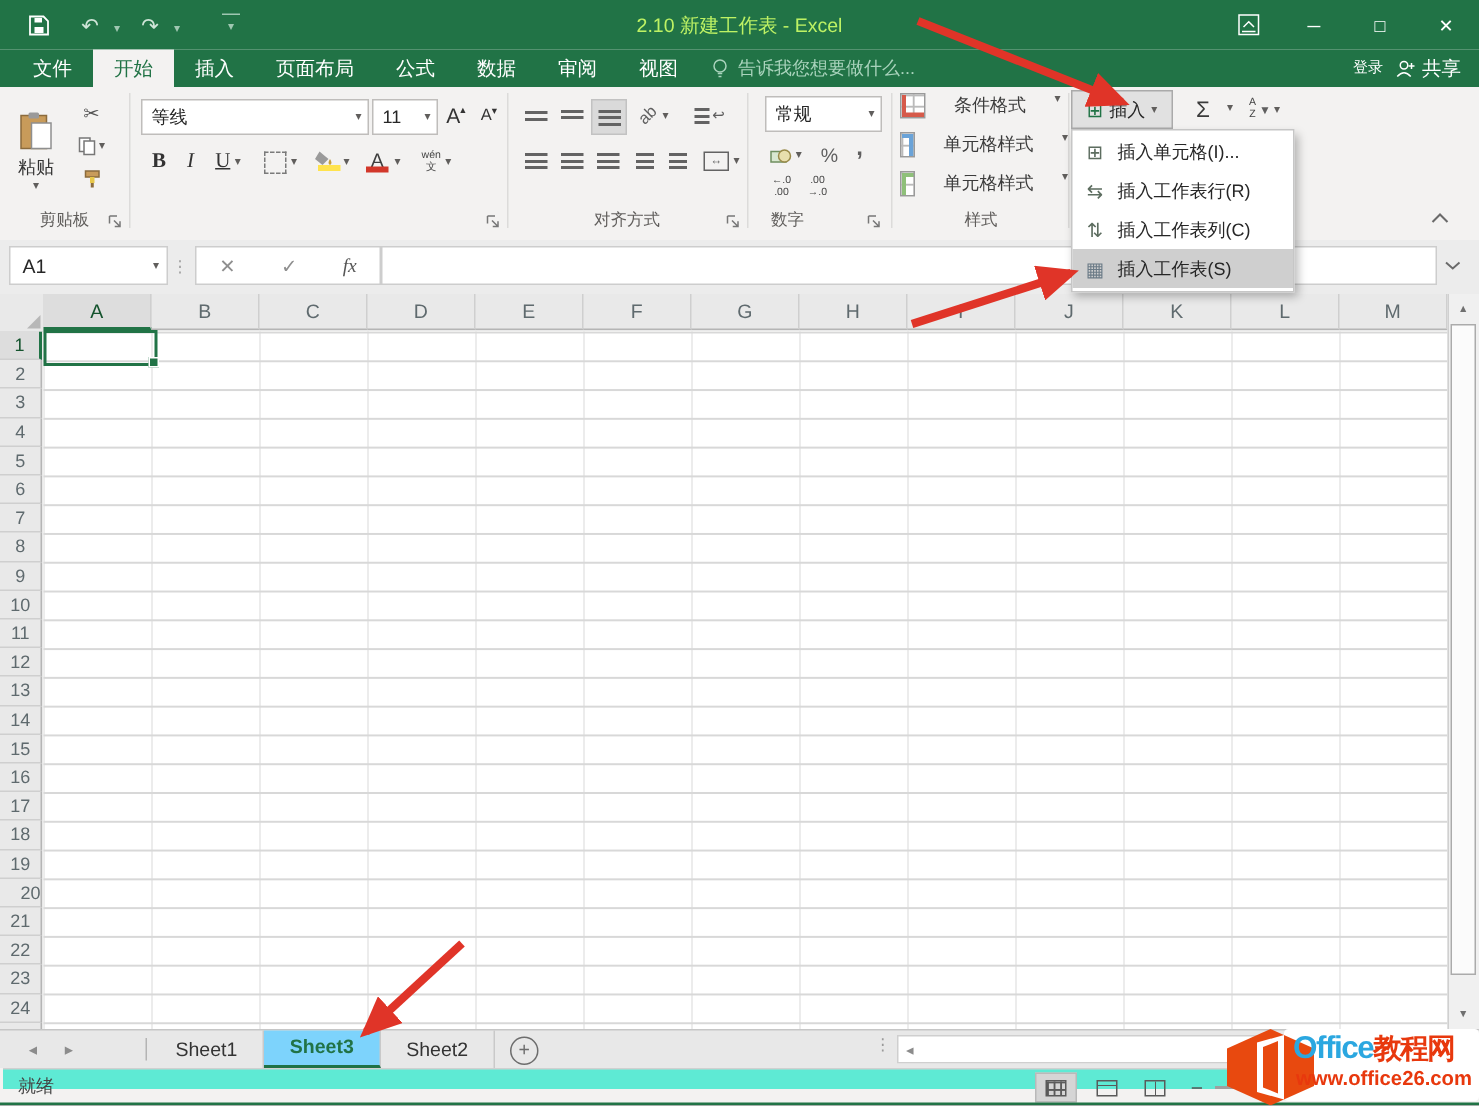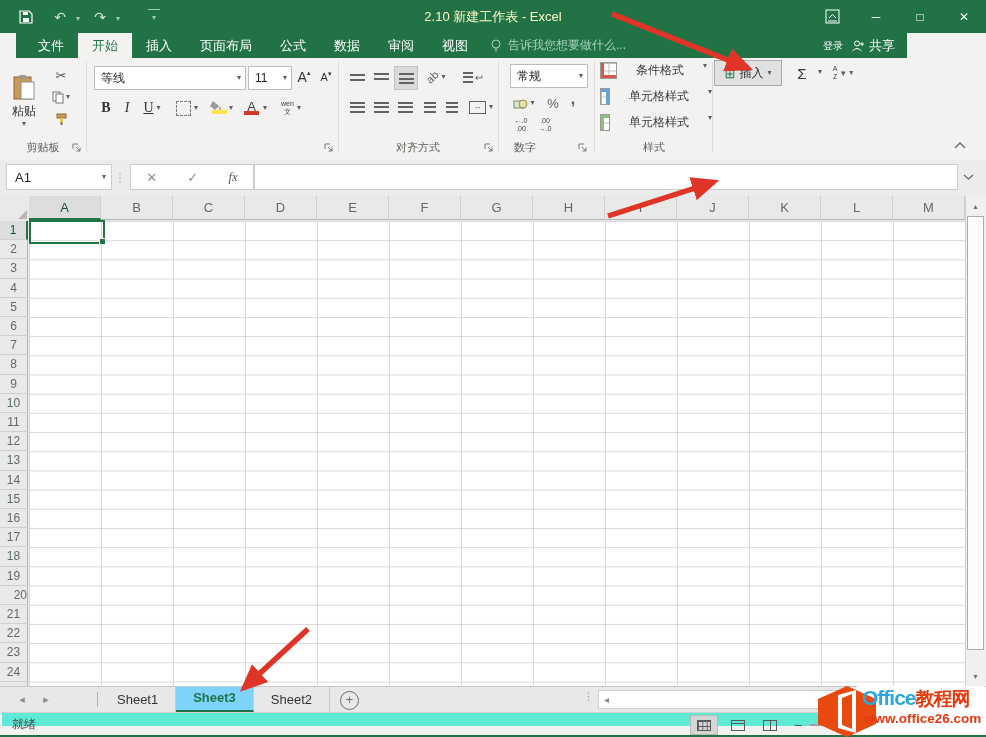--- a/index.html
+++ b/index.html
@@ -6,25 +6,25 @@
   #app{position:relative;width:986px;height:737px;overflow:hidden;background:#f3f2f1;
        font-family:"Liberation Sans",sans-serif;font-size:12px;color:#333;-webkit-font-smoothing:antialiased;}
   .abs{position:absolute;}
   .ctr{display:flex;align-items:center;justify-content:center;}
 
   
   .titlebar{position:absolute;left:0;top:0;width:986px;height:33px;background:#217346;}
   .qat-btn{position:absolute;top:5px;width:24px;height:24px;color:#cfe5d8;font-size:14px;}
   .qat-caret{position:absolute;top:11px;width:12px;height:14px;color:#9fc7b1;font-size:8px;}
   .win-title{position:absolute;left:0;top:0;width:100%;height:33px;line-height:33px;text-align:center;
-             color:#fef9c3;font-size:13px;}
+             color:#bef264;font-size:13px;}
   .winbtn{position:absolute;top:0;width:44px;height:33px;color:#fff;font-size:12px;}
 
   
-  .tabrow{position:absolute;left:16px;top:33px;width:891px;height:25px;background:#217346;}
+  .tabrow{position:absolute;left:0;top:33px;width:986px;height:25px;background:#217346;}
   #menu-tabs{display:flex;height:25px;padding-left:8px;}
   .rtab{padding:0 14px;line-height:25px;color:#fff;font-size:13px;}
   .rtab.active{background:#f3f2f1;color:#217346;}
   .tellme{position:absolute;left:474px;top:0;height:25px;display:flex;align-items:center;gap:6px;color:#a9d3bc;font-size:12px;}
   .signin{position:absolute;right:64px;top:0;line-height:25px;color:#ffffff;font-size:10px;}
   .share{position:absolute;right:6px;top:0;height:25px;display:flex;align-items:center;gap:4px;color:#fff;font-size:13px;padding:0 6px;}
 
   
   .ribbon{position:absolute;left:0;top:58px;width:986px;height:102px;background:#f3f2f1;border-bottom:1px solid #d5d3d1;}
   .gdiv{position:absolute;top:4px;width:1px;height:90px;background:#dcdbda;}
@@ -510,20 +510,40 @@
       <polygon points="29,0 58,13 58,38 29,51 0,38 0,13" fill="#e8490f"></polygon>
       <polygon points="20,9 38,4 38,47 20,42" fill="#ffffff"></polygon>
       <polygon points="24,12 34,8 34,43 24,39" fill="#e8490f"></polygon>
     </svg>
     <div class="brand">
       <span class="en">Office</span><span class="cn">教程网</span>
     </div>
     <div class="url">www.office26.com</div>
   </div>
 
+  <div class="menu">
+    <div id="insert-menu-items">
+        <div class="mitem">
+          <span class="micon insert-cells-icon"></span>
+          <span class="mlabel">插入单元格(I)...</span>
+        </div>
+        <div class="mitem">
+          <span class="micon insert-sheet-rows-icon"></span>
+          <span class="mlabel">插入工作表行(R)</span>
+        </div>
+        <div class="mitem">
+          <span class="micon insert-sheet-columns-icon"></span>
+          <span class="mlabel">插入工作表列(C)</span>
+        </div>
+        <div class="mitem hl">
+          <span class="micon insert-sheet-icon"></span>
+          <span class="mlabel">插入工作表(S)</span>
+        </div>
+      </div>
+  </div>
 
   <svg class="arrows" width="986" height="737">
     <defs>
       <marker id="ah" markerWidth="5" markerHeight="4.4" refX="4" refY="2.2" orient="auto">
         <polygon points="0 0, 5 2.2, 0 4.4" fill="#e03428"></polygon>
       </marker>
     </defs>
     <line x1="612" y1="14" x2="748" y2="68" stroke="#e03428" stroke-width="5.5" marker-end="url(#ah)"></line>
     <line x1="608" y1="216" x2="714" y2="182" stroke="#e03428" stroke-width="5.5" marker-end="url(#ah)"></line>
     <line x1="308" y1="629" x2="244" y2="688" stroke="#e03428" stroke-width="5.5" marker-end="url(#ah)"></line>

